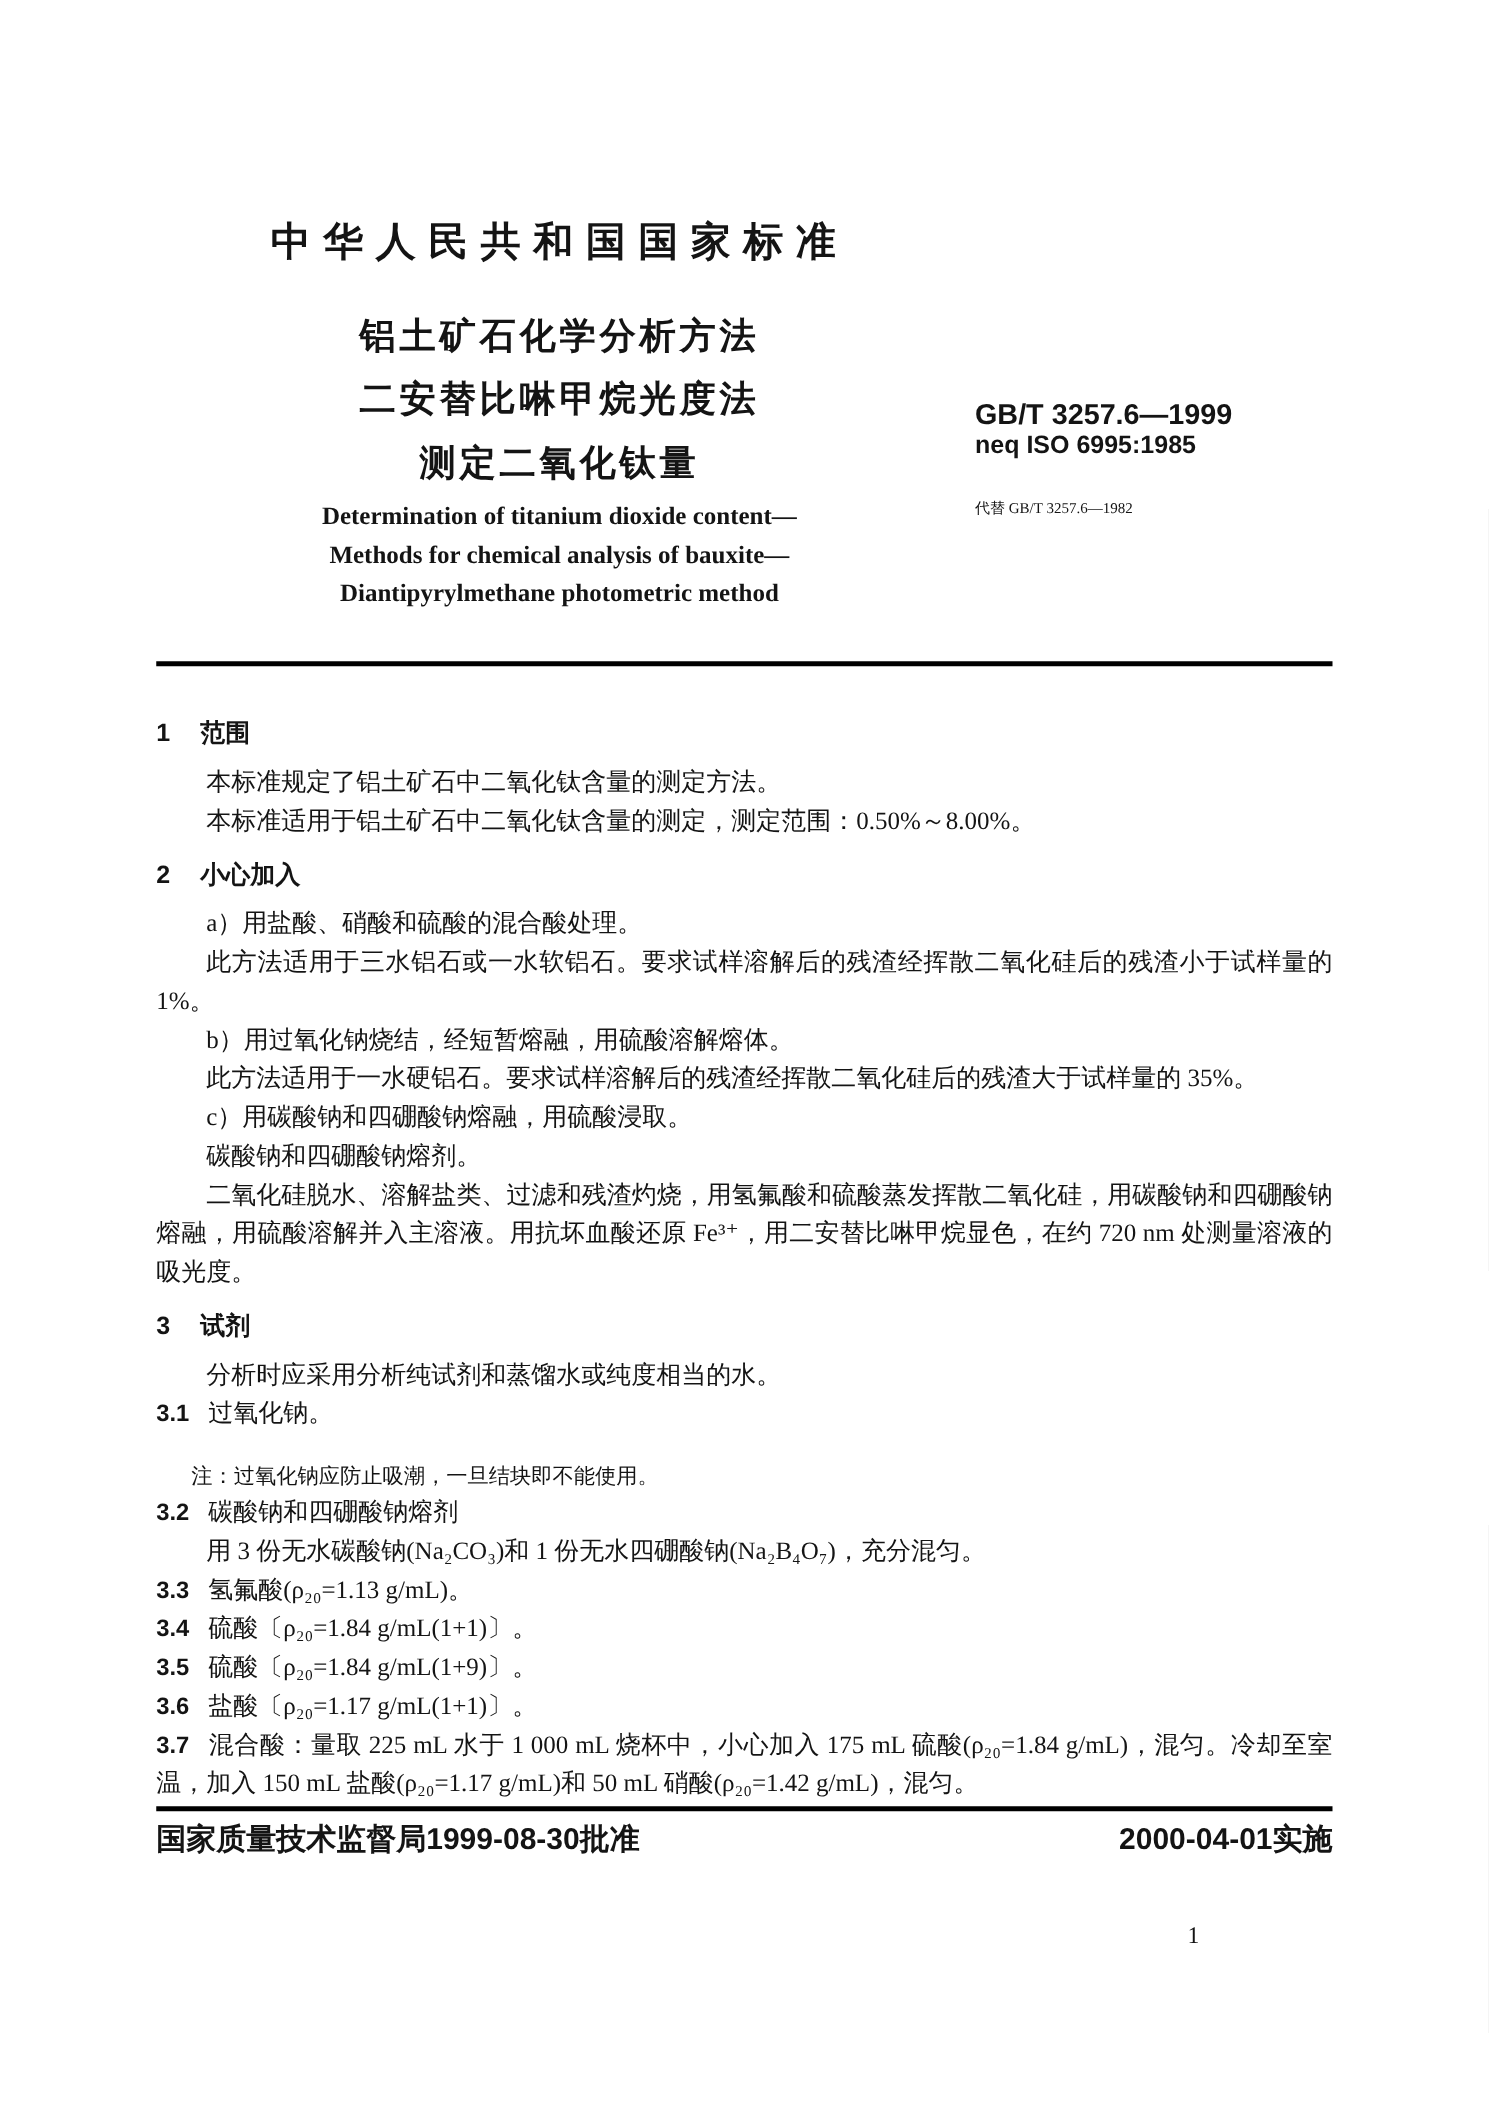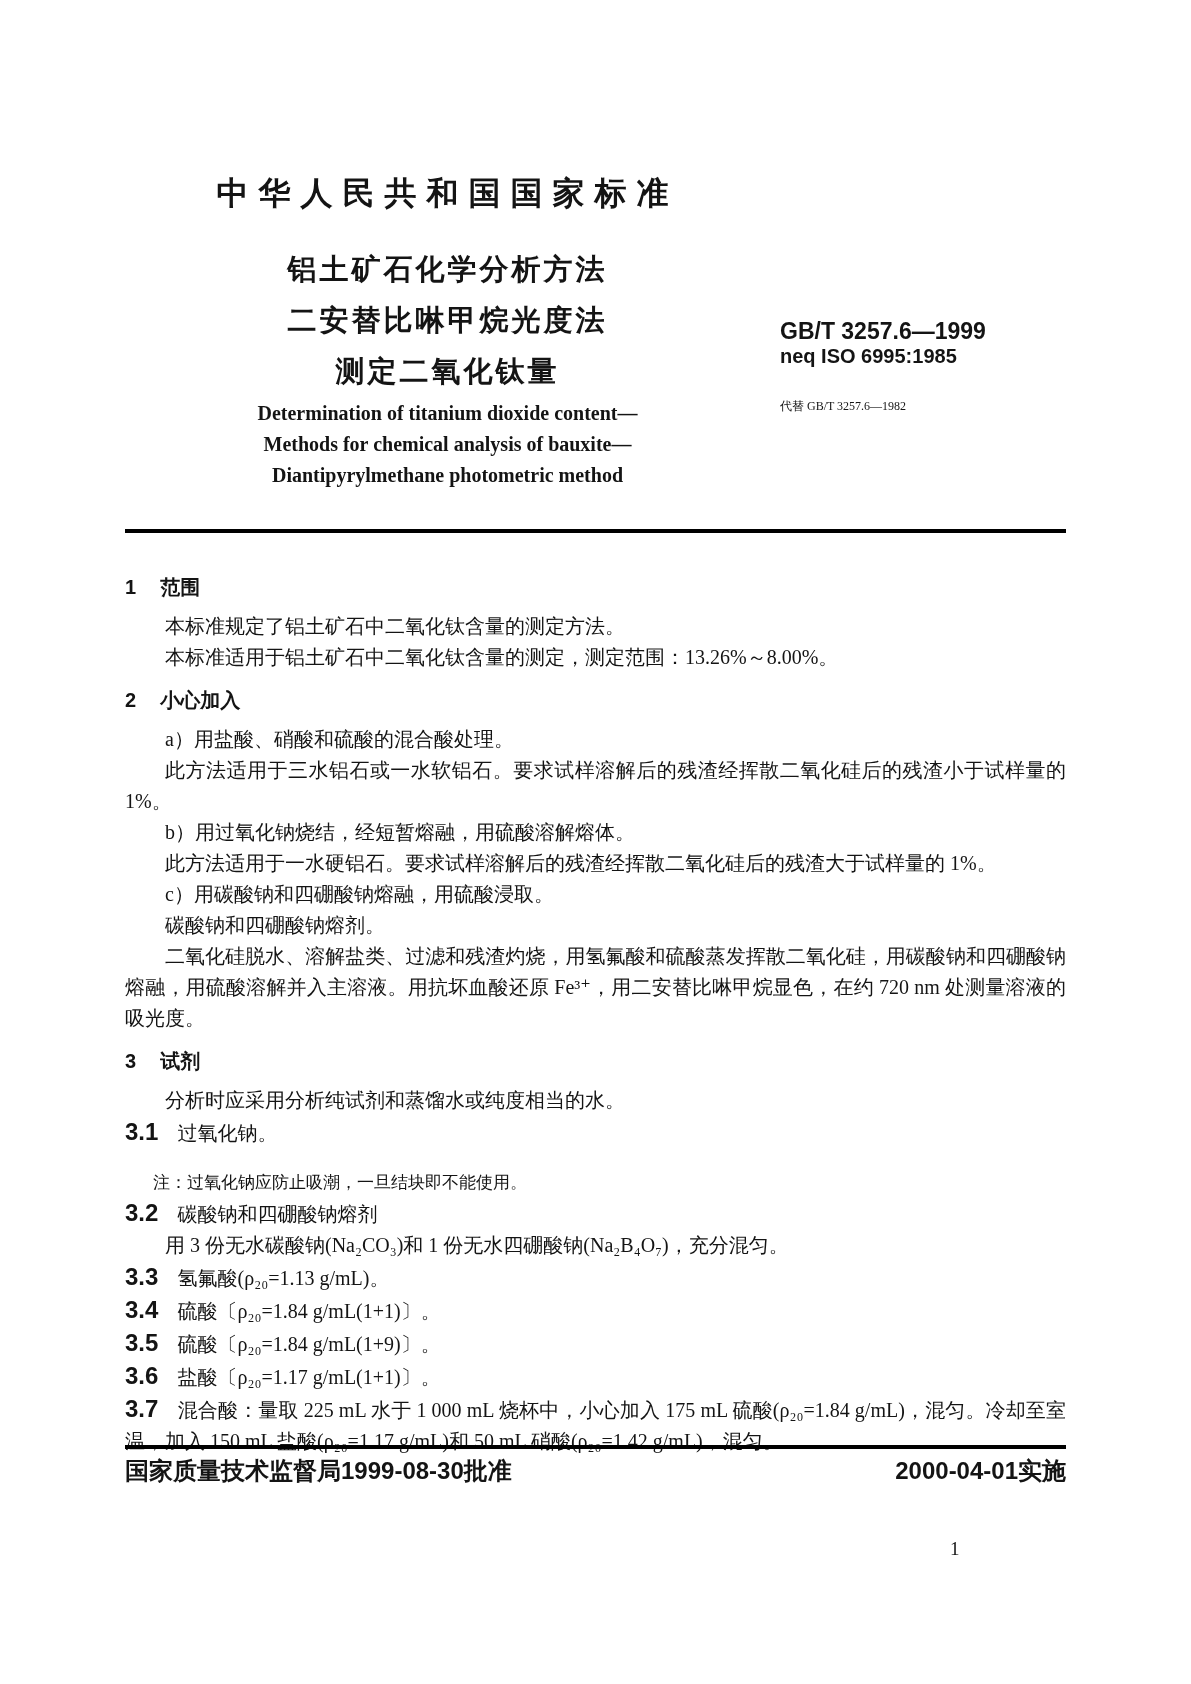--- a/index.html
+++ b/index.html
@@ -57,21 +57,21 @@
   }
   .sec-heading:first-child { margin-top:2px; }
   .sec-num { margin-right:1.2em; }
   .para {
     text-indent:2em;
     text-align:justify;
   }
   .clause { text-align:justify; }
   .clause-num {
     font-family:"Liberation Sans","DejaVu Sans",sans-serif;
-    font-weight:bold; font-size:24px;
+    font-weight:bold; font-size:19px;
     margin-right:0.8em;
   }
   .note {
     font-size:17px; line-height:29px;
     padding-left:28px;
     margin-top:19px;
   }
 
   
   .footer {
@@ -109,27 +109,27 @@
     <div>Methods for chemical analysis of bauxite—</div>
     <div>Diantipyrylmethane photometric method</div>
   </div>
 
   <div class="rule rule-top"></div>
 
   <div class="doc-body">
 
     <h2 class="sec-heading"><span class="sec-num">1</span><span>范围</span></h2>
     <p class="para">本标准规定了铝土矿石中二氧化钛含量的测定方法。</p>
-    <p class="para">本标准适用于铝土矿石中二氧化钛含量的测定，测定范围：13.26%～8.00%。</p>
+    <p class="para">本标准适用于铝土矿石中二氧化钛含量的测定，测定范围：0.50%～8.00%。</p>
 
     <h2 class="sec-heading"><span class="sec-num">2</span><span>小心加入</span></h2>
     <p class="para">a）用盐酸、硝酸和硫酸的混合酸处理。</p>
     <p class="para">此方法适用于三水铝石或一水软铝石。要求试样溶解后的残渣经挥散二氧化硅后的残渣小于试样量的 1%。</p>
     <p class="para">b）用过氧化钠烧结，经短暂熔融，用硫酸溶解熔体。</p>
-    <p class="para">此方法适用于一水硬铝石。要求试样溶解后的残渣经挥散二氧化硅后的残渣大于试样量的 1%。</p>
+    <p class="para">此方法适用于一水硬铝石。要求试样溶解后的残渣经挥散二氧化硅后的残渣大于试样量的 35%。</p>
     <p class="para">c）用碳酸钠和四硼酸钠熔融，用硫酸浸取。</p>
     <p class="para">碳酸钠和四硼酸钠熔剂。</p>
     <p class="para">二氧化硅脱水、溶解盐类、过滤和残渣灼烧，用氢氟酸和硫酸蒸发挥散二氧化硅，用碳酸钠和四硼酸钠熔融，用硫酸溶解并入主溶液。用抗坏血酸还原 Fe³⁺，用二安替比啉甲烷显色，在约 720 nm 处测量溶液的吸光度。</p>
 
     <h2 class="sec-heading"><span class="sec-num">3</span><span>试剂</span></h2>
     <p class="para">分析时应采用分析纯试剂和蒸馏水或纯度相当的水。</p>
 
     <p class="clause"><span class="clause-num">3.1</span><span>过氧化钠。</span></p>
     <p class="note">注：过氧化钠应防止吸潮，一旦结块即不能使用。</p>
 

